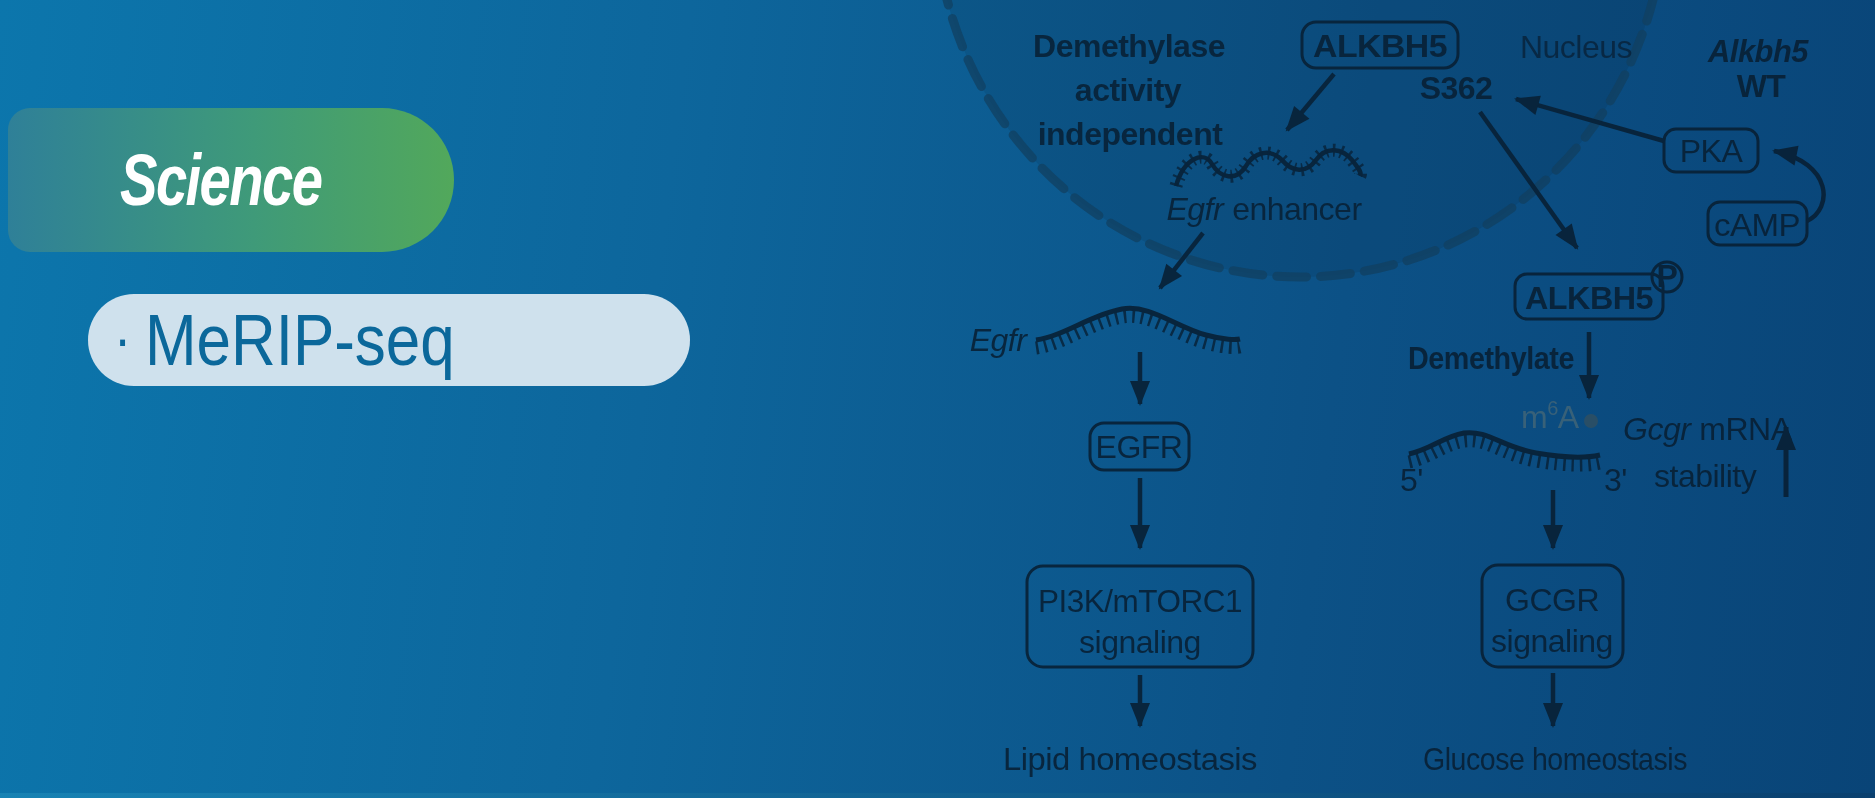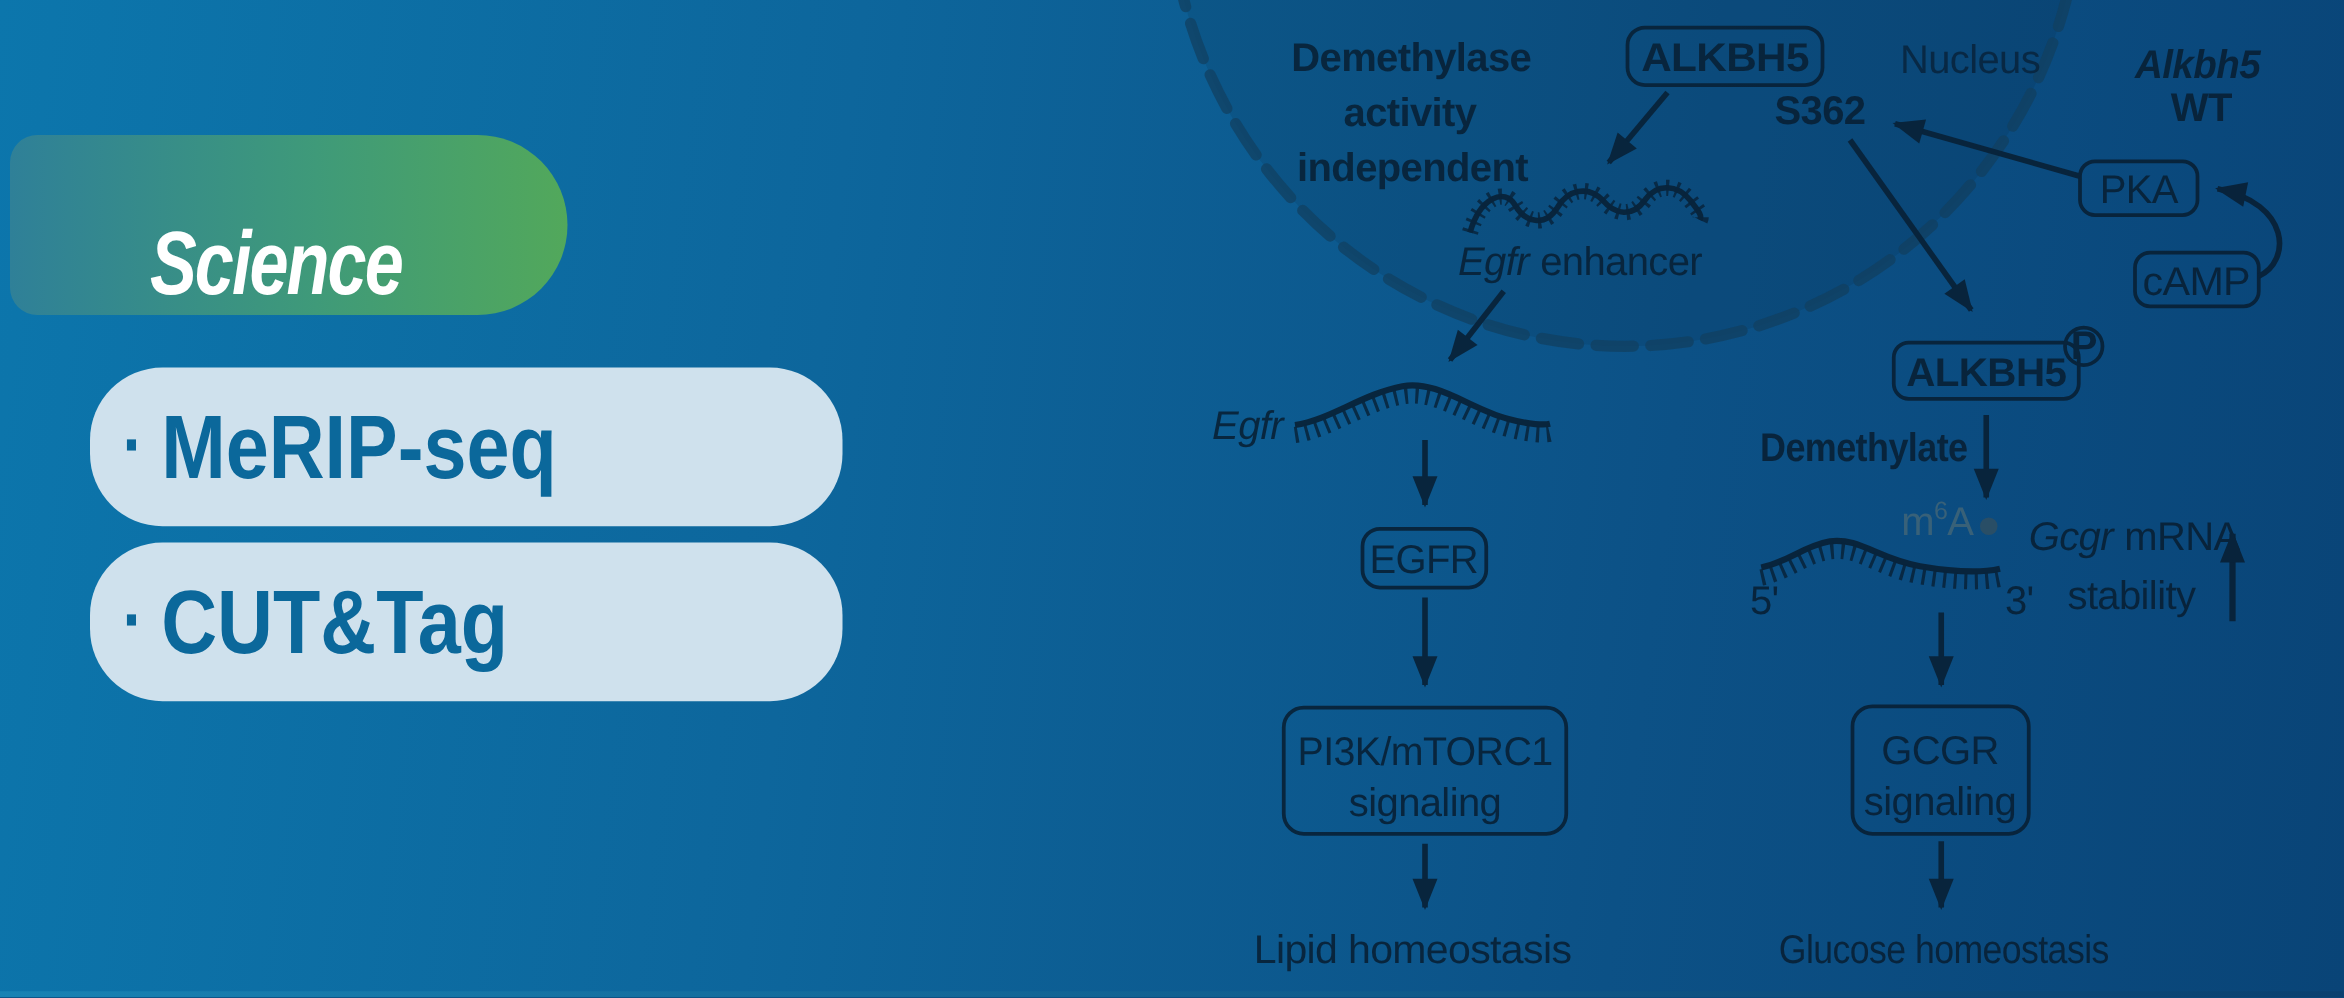--- a/index.html
+++ b/index.html
@@ -11,31 +11,31 @@
   .bottom-strip{
     position:absolute;left:0;bottom:0;width:100%;height:5px;
     background:linear-gradient(90deg,#1a85b5,#0a3f6d);opacity:.85;
   }
   
   .left-panel{position:absolute;left:0;top:0;width:700px;height:798px;}
   .science-pill{
     position:absolute;left:8px;top:108px;width:446px;height:144px;
     border-radius:22px 72px 72px 22px;
     background:linear-gradient(90deg,#2f8098 0%,#3f9a79 55%,#52a85b 100%);
-    display:flex;align-items:flex-end;
+    display:flex;align-items:center;
   }
   .science-pill .logo-text{
     display:inline-block;margin-left:112px;
     font-size:72px;font-weight:700;font-style:italic;color:#ffffff;
     letter-spacing:-2px;transform:scaleX(0.78);transform-origin:left center;
     white-space:nowrap;
   }
   .tag-pill{
-    position:absolute;left:72px;width:602px;height:127px;border-radius:58px;
-    background:#cfe1ed;display:flex;align-items:center;font-weight:bold;
+    position:absolute;left:88px;width:602px;height:92px;border-radius:58px;
+    background:#cfe1ed;display:flex;align-items:center;
   }
   .tag-pill .tag-inner{
     display:inline-block;margin-left:26px;color:#0b689b;font-size:72px;
     transform:scaleX(0.86);transform-origin:left center;white-space:nowrap;
   }
   .tag-pill .bullet{display:inline-block;margin-right:16px;font-size:60px;vertical-align:6px;}
   .tp-0{top:294px;} .tp-1{top:434px;} .tp-2{top:572px;}
   
   svg.diagram{position:absolute;left:0;top:0;}
   svg.diagram text{
@@ -52,23 +52,20 @@
 
 <div class="stage">
 
   <div class="left-panel">
     <div class="science-pill">
       <span class="logo-text">Science</span>
     </div>
 
     <div class="tag-pill tp-0">
       <span class="tag-inner"><span class="bullet">·</span><span>MeRIP-seq</span></span>
-    </div>
-    <div class="tag-pill tp-1">
-      <span class="tag-inner"><span class="bullet">·</span><span>CUT&amp;Tag</span></span>
     </div>
   </div>
 
   <svg class="diagram" width="1875" height="798" viewBox="0 0 1875 798">
     <defs>
       <marker id="ah" markerUnits="userSpaceOnUse" markerWidth="30" markerHeight="24" refX="24" refY="12" orient="auto">
         <path d="M1,2 L26,12 L1,22 Z" fill="#081f33"></path>
       </marker>
     </defs>
 

